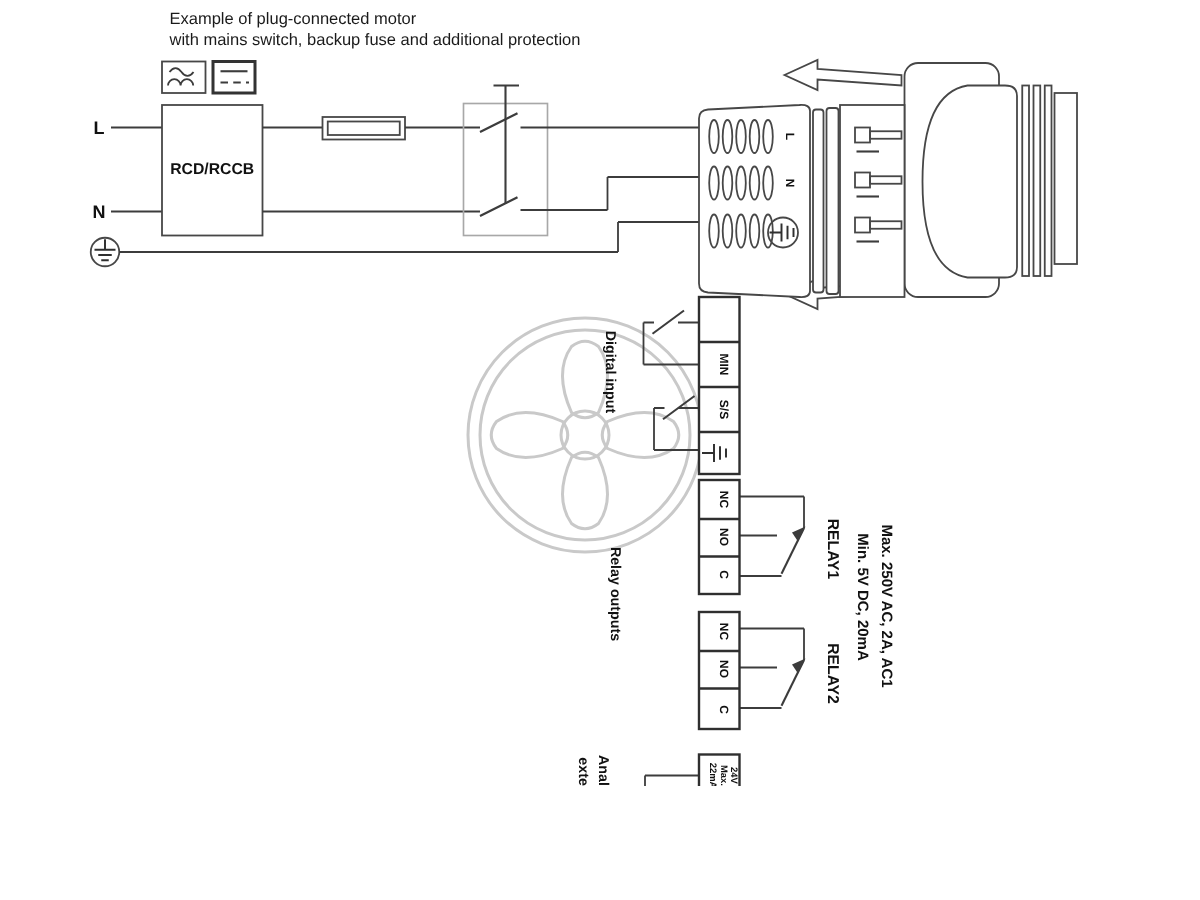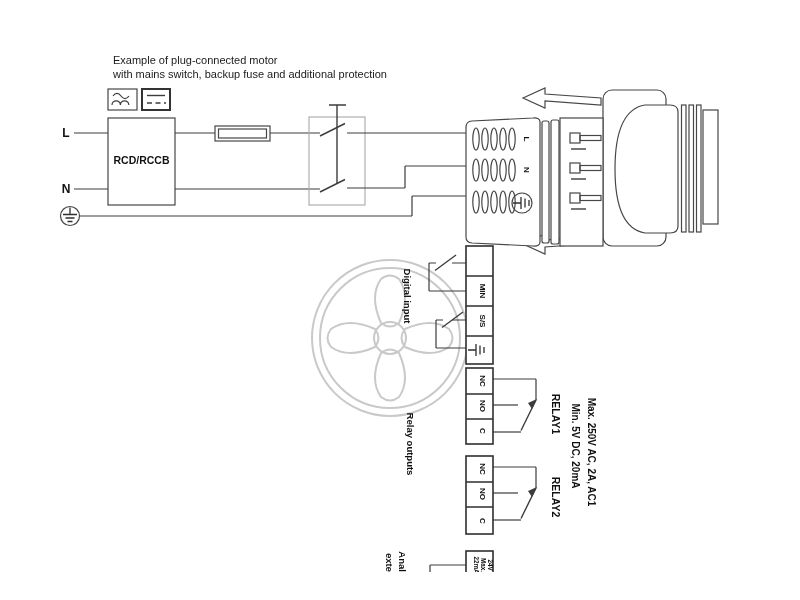--- a/index.html
+++ b/index.html
@@ -1,17 +1,17 @@
 <!DOCTYPE html>
 <html><head>
 <meta charset="utf-8">
 <style>
   html,body{margin:0;padding:0;background:#ffffff;}
   body{width:800px;height:600px;font-family:"Liberation Sans",sans-serif;}
-  #stage{position:relative;width:800px;height:524px;background:#fff;overflow:hidden;margin-top:48px;}
+  #stage{position:relative;width:800px;height:524px;background:#fff;overflow:hidden;}
   svg{display:block;}
   text{fill:#111;}
   .title-line{font-size:11px;fill:#1a1a1a;}
   .big-label{font-size:12px;font-weight:bold;}
   .box-label{font-size:10.5px;font-weight:bold;}
   .term-label{font-size:8px;font-weight:bold;}
   .tiny-label{font-size:6.3px;font-weight:bold;}
   .side-label{font-size:9.5px;font-weight:bold;}
   .relay-name{font-size:10.5px;font-weight:bold;}
   .rating{font-size:10px;font-weight:bold;}

